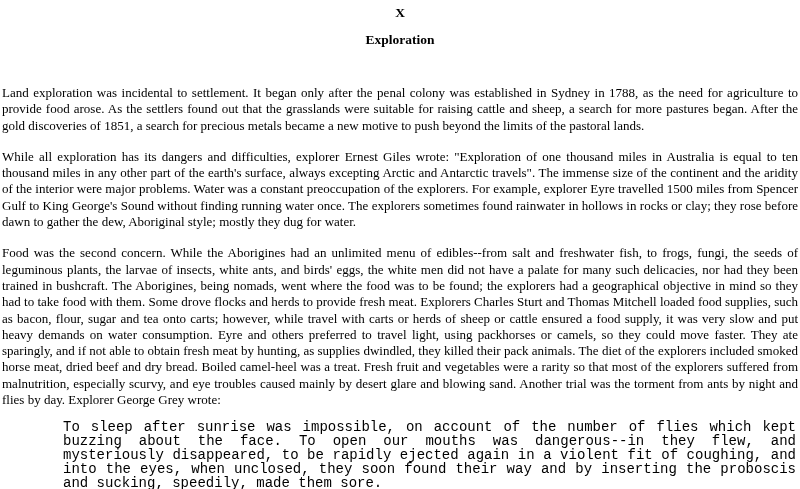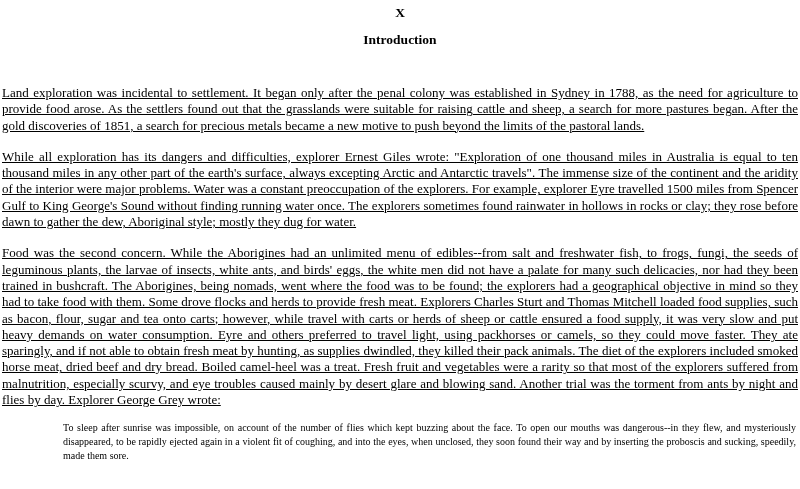--- a/index.html
+++ b/index.html
@@ -22,38 +22,38 @@
     font-weight: bold;
     font-size: 13.5px;
     line-height: 15px;
     margin: 0 0 12px 0;
   }
   .body-text {
     font-size: 13px;
     line-height: 16.3px;
     text-align: justify;
     margin: 15px 0 0 0;
-    text-decoration: underline;
   }
   .first-paragraph {
     margin-top: 38px;
   }
   .quote {
-    font-size: 10px;
+    font-size: 14px;
     line-height: 13.8px;
     text-align: justify;
     margin: 13px 2px 4px 61px;
+    font-family: Liberation Mono, monospace;
   }
 </style>
 </head>
 <body>
 
 <div class="page">
   <div class="heading">X</div>
-  <div class="heading">Introduction</div>
+  <div class="heading">Exploration</div>
 
   <p class="body-text first-paragraph">Land exploration was incidental to settlement. It began only after the penal colony was established in Sydney in 1788, as the need for agriculture to provide food arose. As the settlers found out that the grasslands were suitable for raising cattle and sheep, a search for more pastures began. After the gold discoveries of 1851, a search for precious metals became a new motive to push beyond the limits of the pastoral lands.</p>
 
   <p class="body-text">While all exploration has its dangers and difficulties, explorer Ernest Giles wrote: "Exploration of one thousand miles in Australia is equal to ten thousand miles in any other part of the earth's surface, always excepting Arctic and Antarctic travels". The immense size of the continent and the aridity of the interior were major problems. Water was a constant preoccupation of the explorers. For example, explorer Eyre travelled 1500 miles from Spencer Gulf to King George's Sound without finding running water once. The explorers sometimes found rainwater in hollows in rocks or clay; they rose before dawn to gather the dew, Aboriginal style; mostly they dug for water.</p>
 
   <p class="body-text">Food was the second concern. While the Aborigines had an unlimited menu of edibles--from salt and freshwater fish, to frogs, fungi, the seeds of leguminous plants, the larvae of insects, white ants, and birds' eggs, the white men did not have a palate for many such delicacies, nor had they been trained in bushcraft. The Aborigines, being nomads, went where the food was to be found; the explorers had a geographical objective in mind so they had to take food with them. Some drove flocks and herds to provide fresh meat. Explorers Charles Sturt and Thomas Mitchell loaded food supplies, such as bacon, flour, sugar and tea onto carts; however, while travel with carts or herds of sheep or cattle ensured a food supply, it was very slow and put heavy demands on water consumption. Eyre and others preferred to travel light, using packhorses or camels, so they could move faster. They ate sparingly, and if not able to obtain fresh meat by hunting, as supplies dwindled, they killed their pack animals. The diet of the explorers included smoked horse meat, dried beef and dry bread. Boiled camel-heel was a treat. Fresh fruit and vegetables were a rarity so that most of the explorers suffered from malnutrition, especially scurvy, and eye troubles caused mainly by desert glare and blowing sand. Another trial was the torment from ants by night and flies by day. Explorer George Grey wrote:</p>
 
   <blockquote class="quote">To sleep after sunrise was impossible, on account of the number of flies which kept buzzing about the face. To open our mouths was dangerous--in they flew, and mysteriously disappeared, to be rapidly ejected again in a violent fit of coughing, and into the eyes, when unclosed, they soon found their way and by inserting the proboscis and sucking, speedily, made them sore.</blockquote>
 
 </div>

